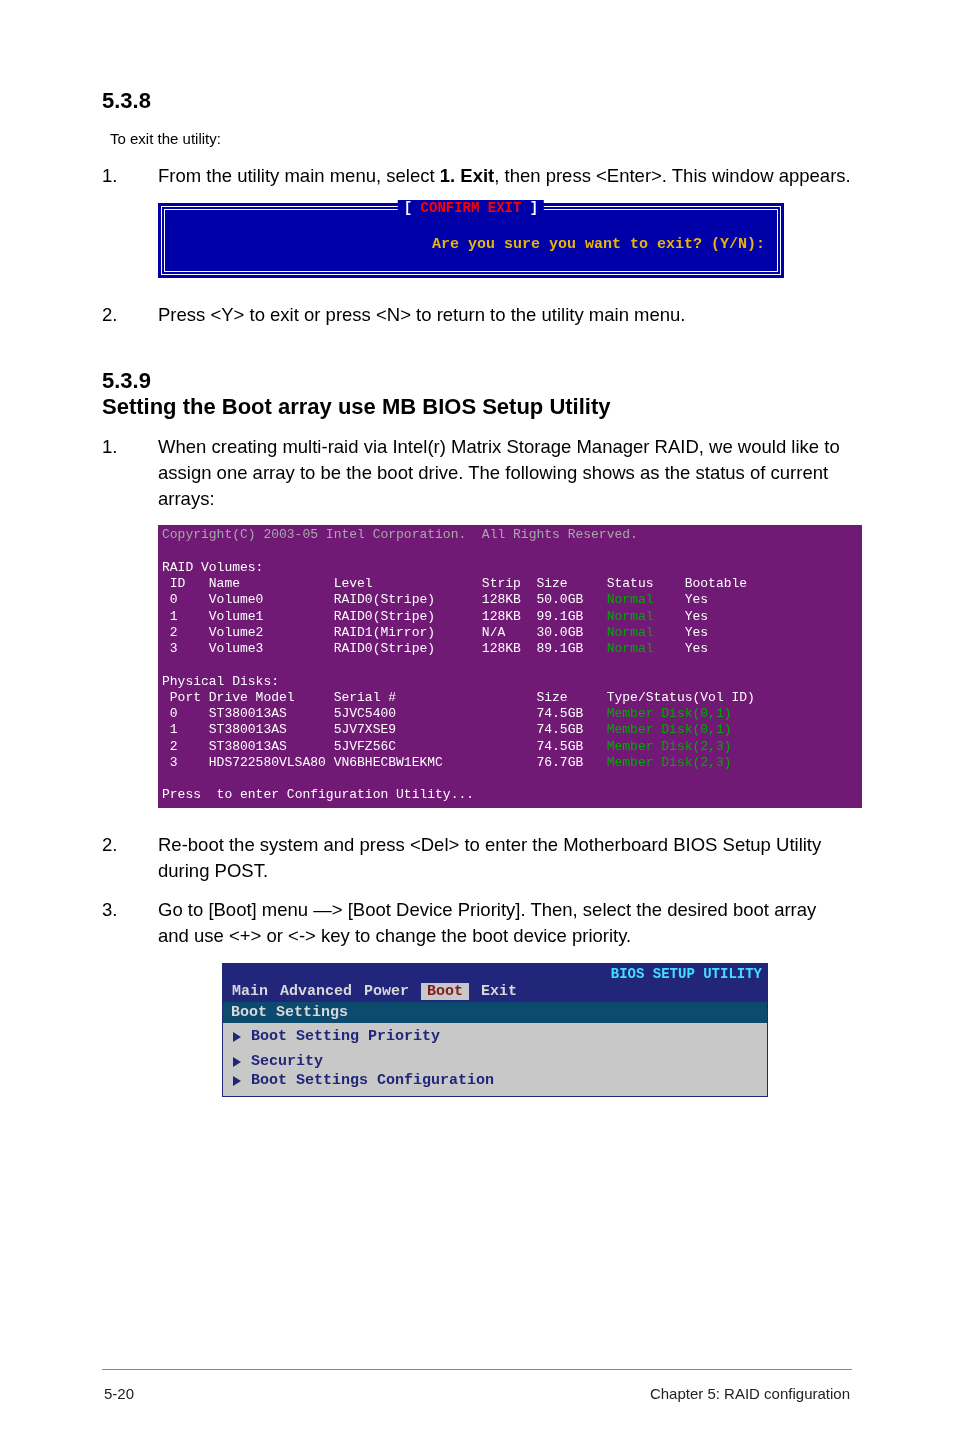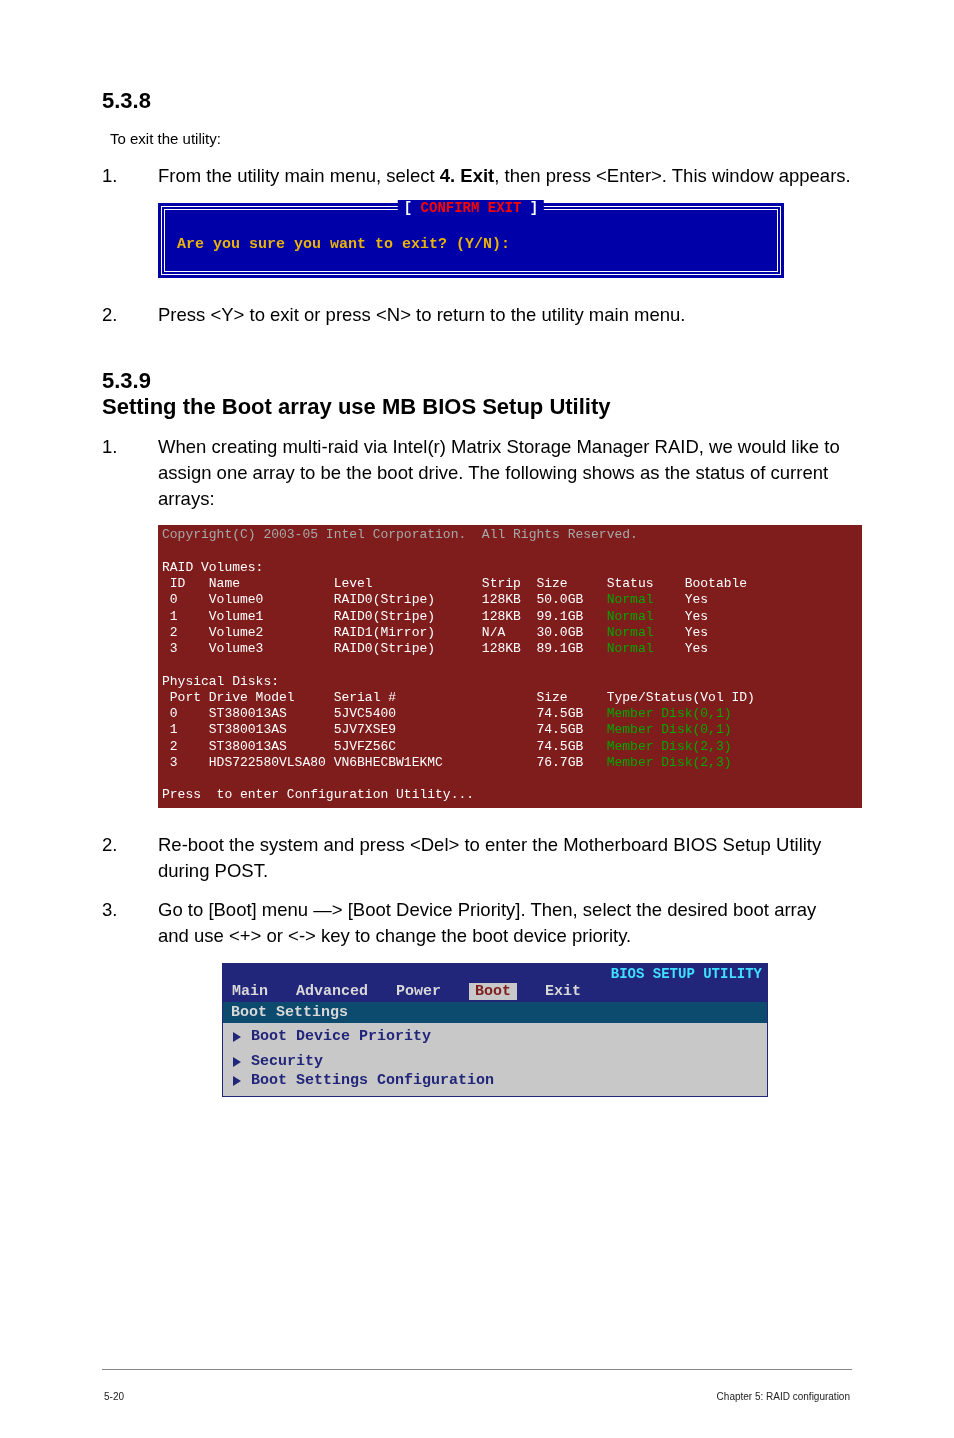--- a/index.html
+++ b/index.html
@@ -62,21 +62,21 @@
     padding:3px;
   }
   .dbl-border {
     border: 1px solid #fff;
     padding:2px;
   }
   .dbl-border2 {
     border: 1px solid #fff;
     padding: 8px 12px 18px 12px;
     position: relative;
-    text-align: left;
+    text-align: right;
   }
   .confirm-title {
     position: absolute;
     top: -10px;
     left: 50%;
     transform: translateX(-50%);
     background: #0000a8;
     padding: 0 6px;
     font-family: "Courier New", monospace;
     font-size: 14px;
@@ -94,21 +94,21 @@
   }
 
   
   .arrays-wrap {
     margin-left: 56px;
     margin-top: 4px;
     margin-bottom: 24px;
   }
   .arrays {
     width: 696px;
-    background: #7f1d1d;
+    background: #701a75;
     color: #fff;
     font-family: "Courier New", monospace;
     font-size: 13px;
     line-height: 1.25;
     padding: 2px 4px 4px 4px;
     white-space: pre;
   }
   .arrays .gray { color: #a8a8a8; }
   .arrays .green { color: #00a800; }
   .arrays .invsel { background:#a8a8a8; color:#000; }
@@ -131,21 +131,21 @@
     padding: 3px 6px 1px 6px;
   }
   .bios-top .titleline {
     text-align: center;
     color: #40e0ff;
     font-size: 14px;
     margin-bottom: 1px;
   }
   .bios-tabs {
     display: flex;
-    gap: 28px;
+    gap: 12px;
     color: #d8d8d8;
     padding-left: 4px;
   }
   .bios-tabs .sel {
     background: #c8c8c8;
     color: #7f1d1d;
     padding: 0 6px;
   }
   .bios-body {
     background: #c8c8c8;
@@ -171,21 +171,21 @@
     border-top: 5px solid transparent;
     border-bottom: 5px solid transparent;
     border-left: 8px solid #22267a;
     flex-shrink: 0;
     margin-left: 4px;
   }
 
   .footer {
     display: flex;
     justify-content: space-between;
-    font-size: 10px;
+    font-size: 15px;
     color: #222;
     padding: 0 104px 36px 104px;
     position: absolute;
     bottom: 0;
     left: 0;
     right: 0;
   }
   .page-wrap { position: relative; min-height: 1438px; }
   hr.footline {
     border:none;
@@ -203,21 +203,21 @@
 
   <div class="heading">
     <span class="num">5.3.8</span>
   </div>
 
   <div class="body-text">To exit the utility:</div>
 
   <div class="step">
     <span class="n">1.</span>
     <span class="t">
-      <span>From the utility main menu, select </span><span class="b">4. Exit</span><span>, then press &lt;Enter&gt;. This window appears.</span>
+      <span>From the utility main menu, select </span><span class="b">1. Exit</span><span>, then press &lt;Enter&gt;. This window appears.</span>
     </span>
   </div>
 
   <div class="confirm-box-wrap">
     <div class="dbl-outer">
       <div class="dbl-border">
         <div class="dbl-border2">
           <span class="confirm-title">
             <span class="bracket">[ </span><span class="txt">CONFIRM EXIT</span><span class="bracket"> ]</span>
           </span>
@@ -284,21 +284,21 @@
               <span>Power</span>
               <span class="sel">Boot</span>
               <span>Exit</span>
             </div>
       </div>
       <div class="bios-body">
         <div class="bios-section">Boot Settings</div>
         <div class="bios-items" id="bios-items">
               <div class="row">
                 <span class="tri"></span>
-                <span>Boot Device Priority</span>
+                <span>Boot Setting Priority</span>
               </div>
               <div style="height: 6px;"></div>
               <div class="row">
                 <span class="tri"></span>
                 <span>Security</span>
               </div>
               <div class="row">
                 <span class="tri"></span>
                 <span>Boot Settings Configuration</span>
               </div>

